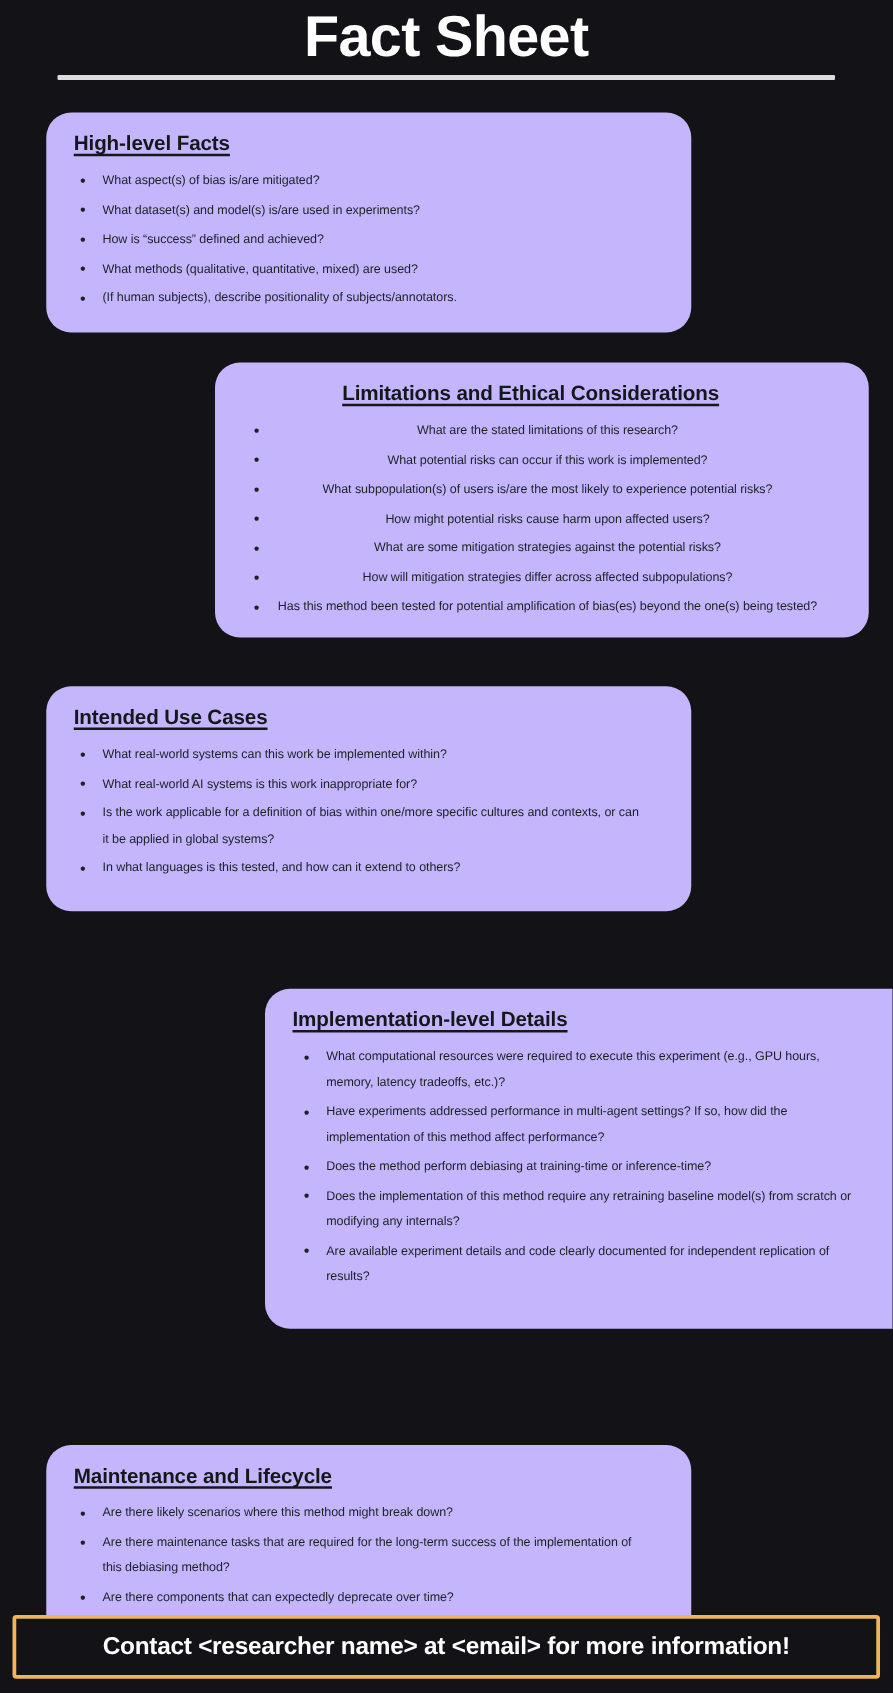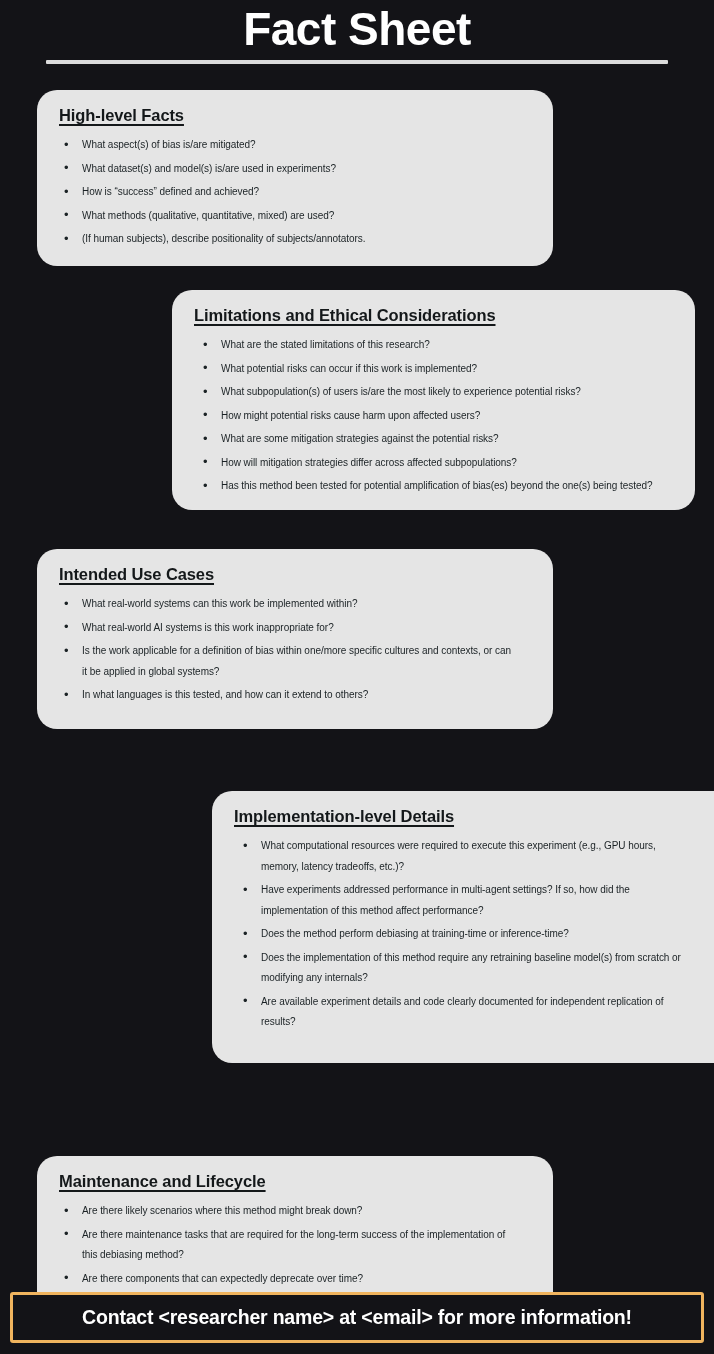--- a/index.html
+++ b/index.html
@@ -42,21 +42,21 @@
     height: 4px;
     background: #dcdcdc;
     margin: 4px auto 0 auto;
     width: 622px;
     border-radius: 1px;
   }
 
   
   .card {
     position: absolute;
-    background: #e5e5e5;
+    background: #c4b5fd;
     border-radius: 20px;
     padding: 16px 40px 18px 22px;
   }
 
   .card-left  { left: 37px;  width: 516px; }
   .card-right { left: 172px; width: 523px; }
 
   .card-title {
     font-size: 16.5px;
     font-weight: bold;
@@ -89,21 +89,21 @@
     top: -0.5px;
     font-size: 13px;
     color: #1b2225;
   }
 
   .card.indent li { padding-left: 27px; }
   .card.indent li::before { left: 9px; }
 
   
   #card-0 { top: 90px;   height: 176px; }
-  #card-1 { top: 290px;  height: 220px; }
+  #card-1 { top: 290px;  height: 220px; text-align: center; }
   #card-2 { top: 549px;  height: 180px; }
   #card-3 { top: 791px;  height: 272px; margin-left: 40px; }
   #card-4 { top: 1156px; height: 162px; }
 
   
   .footer {
     position: absolute;
     left: 10px;
     top: 1292px;
     width: 694px;

